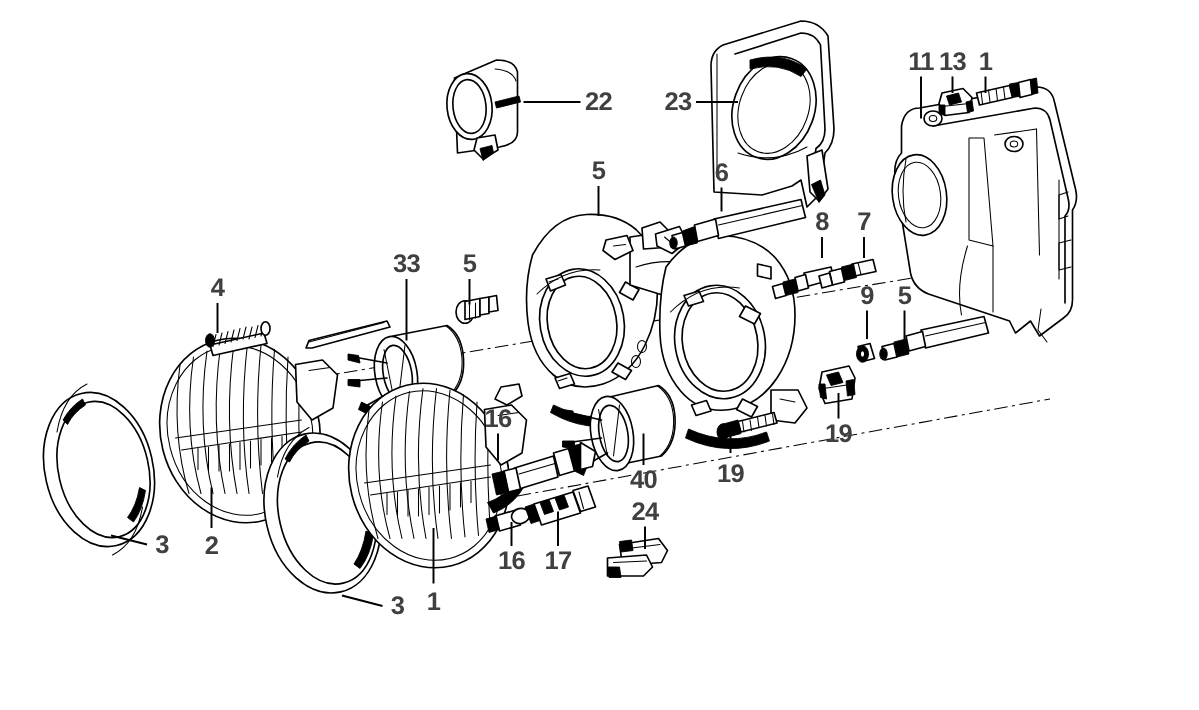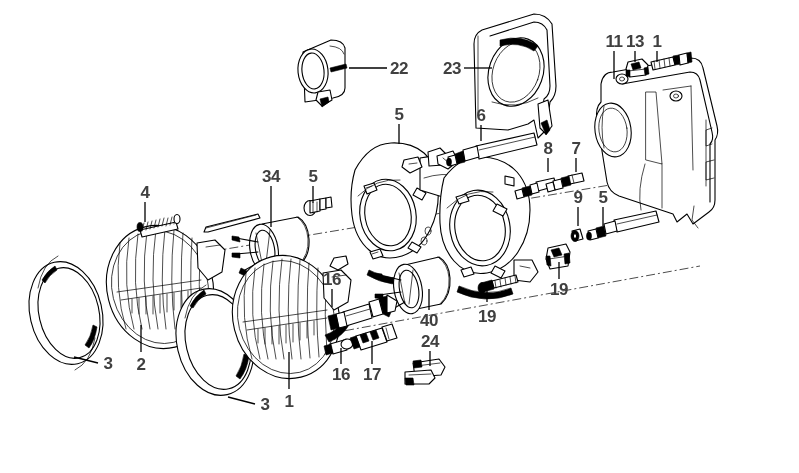--- a/index.html
+++ b/index.html
@@ -475,19 +475,19 @@
       <div class="callout" style="left: 614px; top: 41px;">11</div>
       <div class="callout" style="left: 657px; top: 41px;">1</div>
       <div class="callout" style="left: 635px; top: 41px;">13</div>
       <div class="callout" style="left: 399px; top: 114px;">5</div>
       <div class="callout" style="left: 332px; top: 279px;">16</div>
       <div class="callout" style="left: 341px; top: 374px;">16</div>
       <div class="callout" style="left: 372px; top: 374px;">17</div>
       <div class="callout" style="left: 559px; top: 289px;">19</div>
       <div class="callout" style="left: 487px; top: 316px;">19</div>
       <div class="callout" style="left: 429px; top: 320px;">40</div>
-      <div class="callout" style="left: 271px; top: 176px;">34</div>
+      <div class="callout" style="left: 271px; top: 176px;">33</div>
       <div class="callout" style="left: 399px; top: 68px;">22</div>
       <div class="callout" style="left: 452px; top: 68px;">23</div>
       <div class="callout" style="left: 430px; top: 341px;">24</div>
     </div>
 
 </div>
 
 </body></html>

